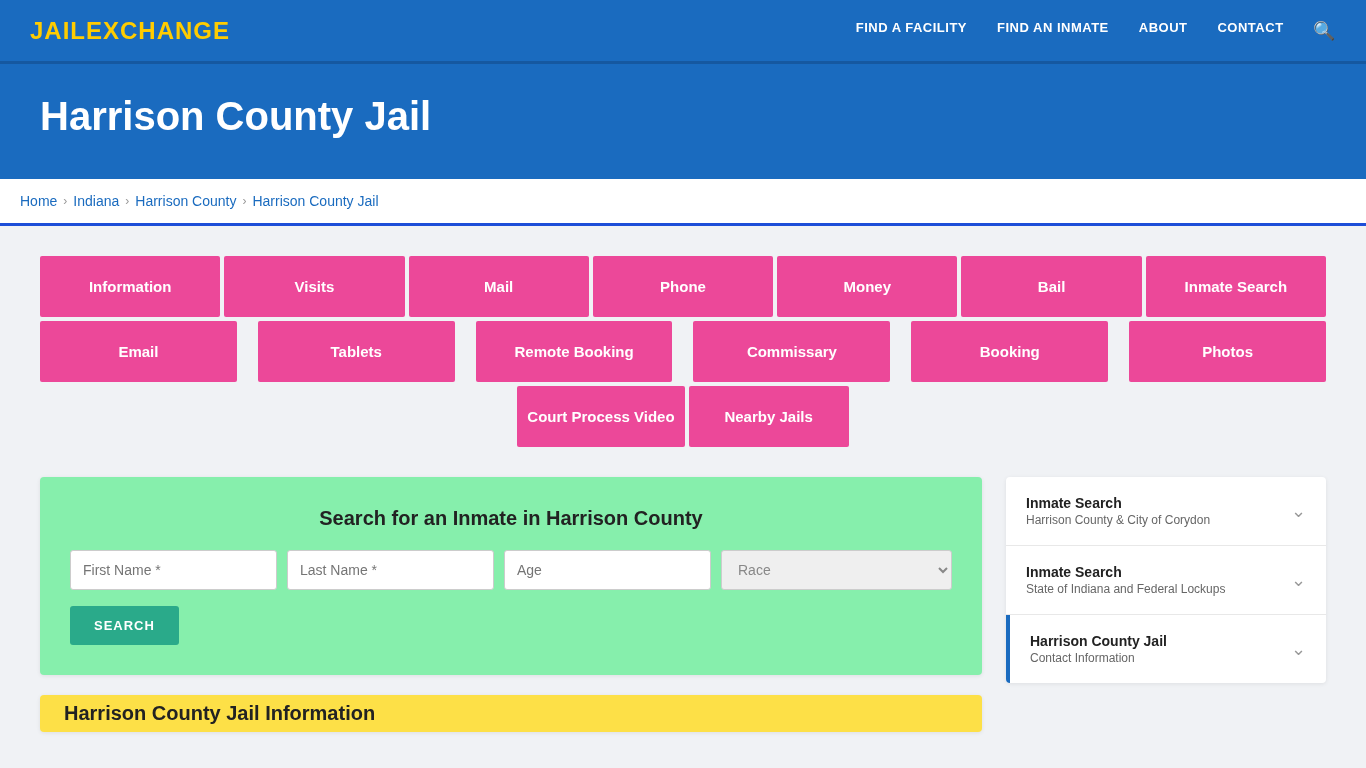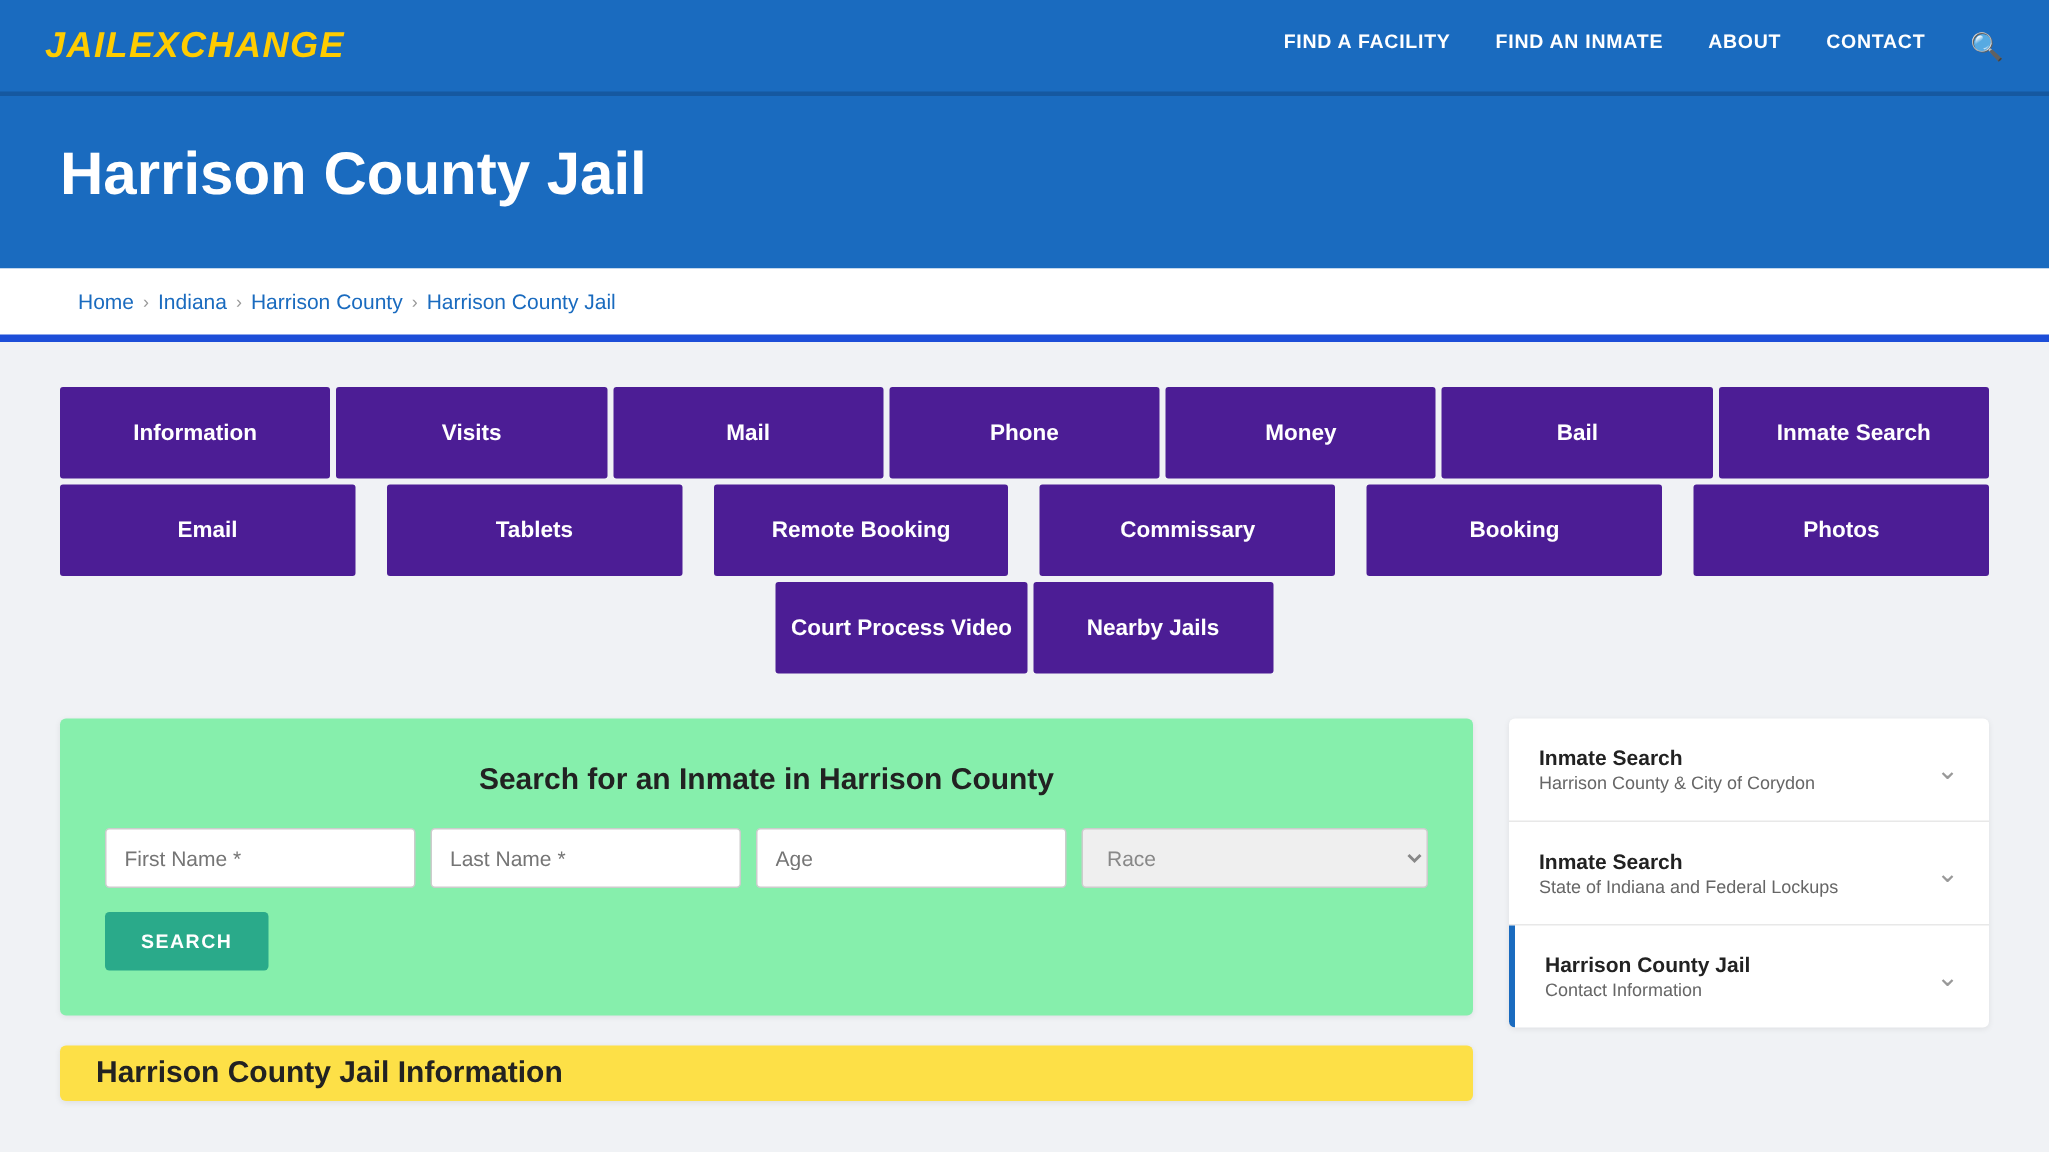--- a/index.html
+++ b/index.html
@@ -15,21 +15,21 @@
       border-bottom: 3px solid #1558a0;
     }
     .logo {
       font-size: 24px;
       font-weight: 900;
       color: white;
       letter-spacing: 1px;
       margin-right: auto;
       text-transform: uppercase;
     }
-    .logo span { color: #ffcc00; font-style: italic; }
+    .logo span { color: #ffcc00; }
     .nav-links {
       display: flex;
       gap: 30px;
     }
     .nav-link {
       color: white;
       text-decoration: none;
       font-size: 13px;
       font-weight: 700;
       letter-spacing: 0.5px;
@@ -48,22 +48,22 @@
     }
     .hero h1 {
       font-size: 40px;
       font-weight: 800;
       color: white;
     }
 
     
     .breadcrumb-bar {
       background: white;
-      padding: 14px 52px;
-      border-bottom: 5px solid #1d4ed8;
+      padding: 14px 20px;
+      border-bottom: 3px solid #1d4ed8;
     }
     .breadcrumb {
       display: flex;
       align-items: center;
       gap: 6px;
       font-size: 14px;
     }
     .breadcrumb a {
       color: #1a6bbf;
       text-decoration: none;
@@ -96,21 +96,21 @@
       gap: 21px;
       margin-bottom: 4px;
     }
     .button-grid-row3 {
       display: flex;
       justify-content: center;
       gap: 4px;
       margin-bottom: 30px;
     }
     .grid-btn {
-      background: #4c1d95;
+      background: #ec4899;
       color: white;
       font-size: 15px;
       font-weight: 600;
       padding: 22px 10px;
       text-align: center;
       cursor: pointer;
       border: none;
       border-radius: 2px;
       transition: background 0.2s;
     }

